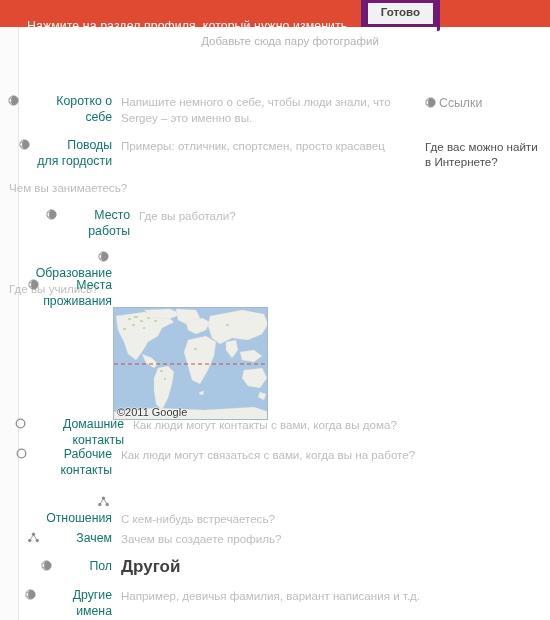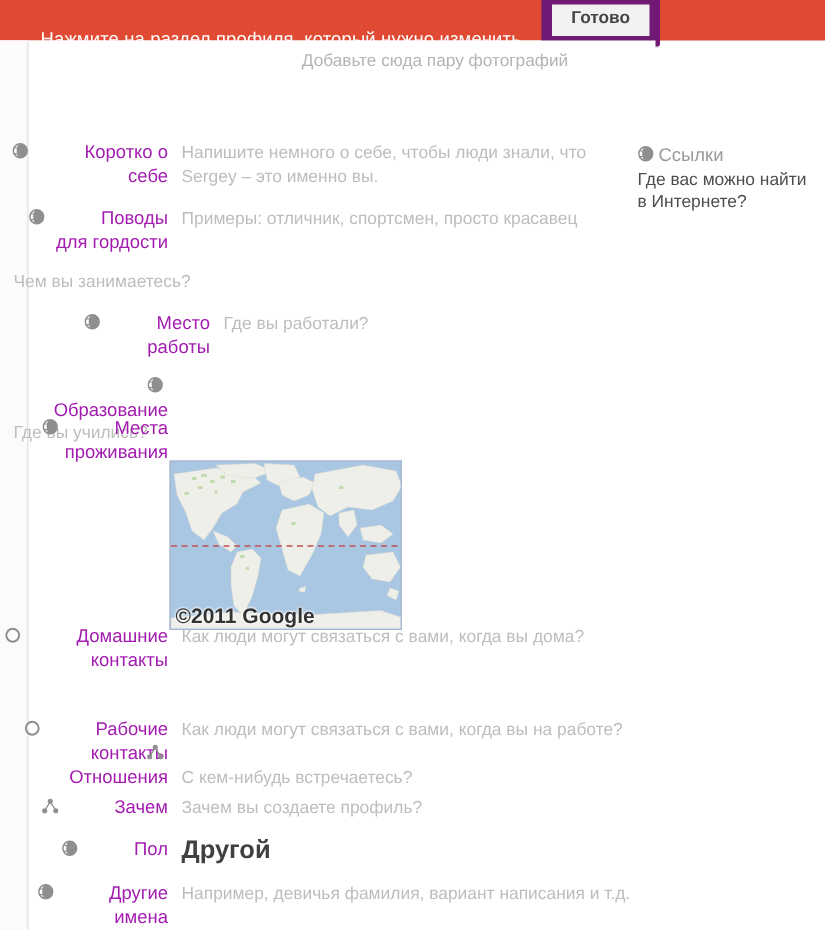--- a/index.html
+++ b/index.html
@@ -65,21 +65,21 @@
   .label-cell{
     width:112px;
     text-align:right;
     color:#9a9a9a;
     font-size:12.3px;
     line-height:15.5px;
     padding-right:0;
     box-sizing:border-box;
     white-space:normal;
   }
-  .label-txt{color:#a21caf;margin-left:34px;}
+  .label-txt{color:#0f766e;margin-left:34px;}
   .value-cell{
     margin-left:9px;
     color:#bdbdbd;
     font-size:11.6px;
     line-height:15.5px;
     max-width:300px;
   }
   .value-cell.filled{color:#404040;font-weight:bold;font-size:17px;}
 
   
@@ -92,42 +92,41 @@
   .vis-icon svg{display:block;}
 
   
   .right-col{
     position:absolute;left:425px;top:68px;width:118px;
   }
   .right-label{
     color:#9a9a9a;font-size:12.3px;line-height:16px;
   }
   .right-desc{
-    margin-top:2px;
+    margin-top:29px;
     color:#4d4d4d;font-size:11.6px;line-height:14.5px;
   }
 
   
   .map-box{
     position:absolute;left:113px;top:280px;
     width:155px;height:113px;
     border:1px solid #a8b7d0;
     background:#aac6e0;
     overflow:hidden;
     box-sizing:border-box;
     cursor:pointer;
   }
   .map-box svg{display:block;position:absolute;left:0;top:0;}
   .map-credit{
     position:absolute;left:3px;bottom:1px;
-    color:#333;font-size:14px;
+    color:#333;font-size:11px;
     font-family:"Liberation Sans","DejaVu Sans",sans-serif;
     text-shadow:0 0 2px #fff,0 0 2px #fff,0 0 1px #fff;
     white-space:nowrap;
-    font-weight:bold;
   }
 </style>
 </head>
 <body>
 
 <div class="banner">
   <span class="banner-text">Нажмите на раздел профиля, который нужно изменить.</span>
   <button class="done-btn">Готово</button>
 </div>
 
@@ -150,21 +149,21 @@
         <div class="label-cell"><span class="vis-icon"><svg width="11" height="11" viewBox="0 0 11 11">
               <circle cx="5.5" cy="5.5" r="4.6" fill="none" stroke="#8f8f8f" stroke-width="1"></circle>
               <path d="M5.5,0.9 A4.6,4.6 0 0,1 5.5,10.1 A2.4,4.6 0 0,1 5.5,0.9" fill="#8f8f8f"></path>
               <path d="M1.2,3.6 L9.8,3.6 M1.2,7.4 L9.8,7.4" stroke="#8f8f8f" stroke-width="0.7"></path>
             </svg></span><span class="label-txt">Поводы для гордости</span></div>
         <div class="value-cell">Примеры: отличник, спортсмен, просто красавец</div>
       </div>
       <div class="row" style="top: 153px; left: 0px;">
         <div class="value-cell">Чем вы занимаетесь?</div>
       </div>
-      <div class="row" style="top: 181px; left: 12px; padding-left: 16px;">
+      <div class="row" style="top: 181px; left: 2px; padding-left: 16px;">
         <div class="label-cell"><span class="vis-icon"><svg width="11" height="11" viewBox="0 0 11 11">
               <circle cx="5.5" cy="5.5" r="4.6" fill="none" stroke="#8f8f8f" stroke-width="1"></circle>
               <path d="M5.5,0.9 A4.6,4.6 0 0,1 5.5,10.1 A2.4,4.6 0 0,1 5.5,0.9" fill="#8f8f8f"></path>
               <path d="M1.2,3.6 L9.8,3.6 M1.2,7.4 L9.8,7.4" stroke="#8f8f8f" stroke-width="0.7"></path>
             </svg></span><span class="label-txt">Место работы</span></div>
         <div class="value-cell">Где вы работали?</div>
       </div>
       <div class="row" style="top: 223px; left: 0px; flex-direction: column;">
         <div class="label-cell"><span class="vis-icon"><svg width="11" height="11" viewBox="0 0 11 11">
               <circle cx="5.5" cy="5.5" r="4.6" fill="none" stroke="#8f8f8f" stroke-width="1"></circle>
@@ -174,27 +173,27 @@
         <div class="value-cell">Где вы учились?</div>
       </div>
       <div class="row" style="top: 251px; left: 0px;">
         <div class="label-cell"><span class="vis-icon"><svg width="11" height="11" viewBox="0 0 11 11">
               <circle cx="5.5" cy="5.5" r="4.6" fill="none" stroke="#8f8f8f" stroke-width="1"></circle>
               <path d="M5.5,0.9 A4.6,4.6 0 0,1 5.5,10.1 A2.4,4.6 0 0,1 5.5,0.9" fill="#8f8f8f"></path>
               <path d="M1.2,3.6 L9.8,3.6 M1.2,7.4 L9.8,7.4" stroke="#8f8f8f" stroke-width="0.7"></path>
             </svg></span><span class="label-txt">Места проживания</span></div>
         <div class="value-cell"></div>
       </div>
-      <div class="row" style="top: 390px; left: 0px;">
+      <div class="row" style="top: 390px; left: 0px; padding-left: 12px;">
         <div class="label-cell"><span class="vis-icon"><svg width="11" height="11" viewBox="0 0 11 11">
               <circle cx="5.5" cy="5.5" r="4.3" fill="none" stroke="#8f8f8f" stroke-width="1.3"></circle>
             </svg></span><span class="label-txt">Домашние контакты</span></div>
-        <div class="value-cell">Как люди могут связаться с вами, когда вы дома?</div>
-      </div>
-      <div class="row" style="top: 452px; left: 0px;">
+        <div class="value-cell">Как люди могут контакты с вами, когда вы дома?</div>
+      </div>
+      <div class="row" style="top: 420px; left: 0px;">
         <div class="label-cell"><span class="vis-icon"><svg width="11" height="11" viewBox="0 0 11 11">
               <circle cx="5.5" cy="5.5" r="4.3" fill="none" stroke="#8f8f8f" stroke-width="1.3"></circle>
             </svg></span><span class="label-txt">Рабочие контакты</span></div>
         <div class="value-cell">Как люди могут связаться с вами, когда вы на работе?</div>
       </div>
       <div class="row" style="top: 468px; left: 0px; align-items: flex-end;">
         <div class="label-cell"><span class="vis-icon"><svg width="11" height="11" viewBox="0 0 11 11">
               <path d="M5.5,2.6 L2,8 M5.5,2.6 L9,8" stroke="#8f8f8f" stroke-width="0.9" fill="none"></path>
               <circle cx="5.5" cy="2.2" r="1.7" fill="#8f8f8f"></circle>
               <circle cx="1.8" cy="8.5" r="1.7" fill="#8f8f8f"></circle>

